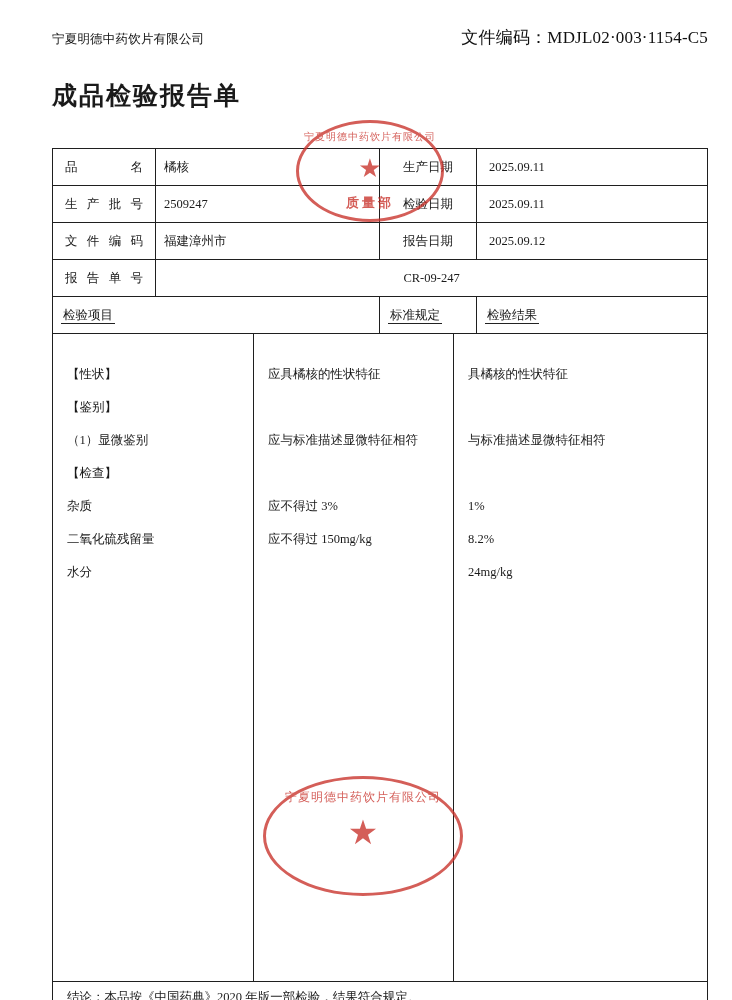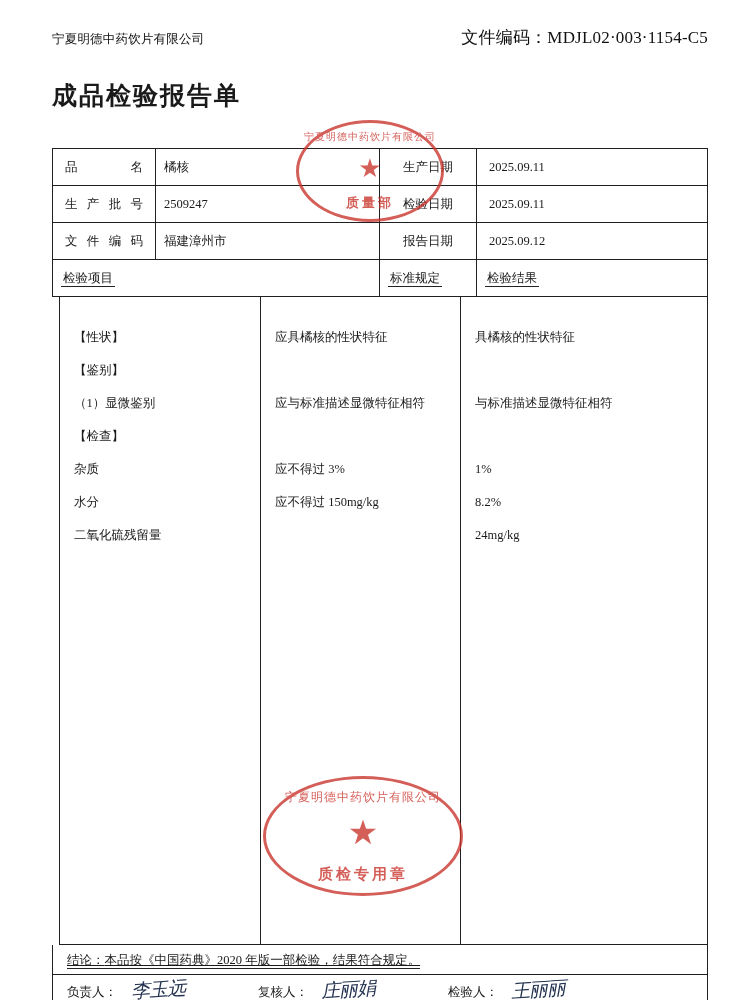--- a/index.html
+++ b/index.html
@@ -87,21 +87,20 @@
   }
 
   
   .items-wrap {
     position: relative;
     border-left: 1px solid #1f1f1f;
     border-right: 1px solid #1f1f1f;
     border-bottom: 1px solid #1f1f1f;
     height: 648px;
     box-sizing: border-box;
-    margin-left: 7px;
   }
   .vline {
     position: absolute;
     top: 0;
     bottom: 0;
     width: 1px;
     background: #1f1f1f;
   }
   .vline.a { left: 200px; }
   .vline.b { left: 400px; }
@@ -253,41 +252,45 @@
       <td class="val">2509247</td>
       <td class="lbl2">检验日期</td>
       <td class="val2">2025.09.11</td>
     </tr>
     <tr>
       <td class="lbl">文件编码</td>
       <td class="val">福建漳州市</td>
       <td class="lbl2">报告日期</td>
       <td class="val2">2025.09.12</td>
     </tr>
+    <tr>
+      <td class="lbl">报 告 单 号</td>
+      <td class="center" colspan="3">CR-09-247</td>
+    </tr>
     <tr class="colhead">
       <td colspan="2"><span>检验项目</span></td>
       <td colspan="1"><span>标准规定</span></td>
       <td colspan="1"><span>检验结果</span></td>
     </tr>
   </tbody>
     </table>
 
   <div class="items-wrap">
     <div class="vline a"></div>
     <div class="vline b"></div>
 
     <div class="items-col col1">
       <div class="pad-top"></div>
       <div class="item-line">【性状】</div>
       <div class="item-line">【鉴别】</div>
       <div class="item-line">（1）显微鉴别</div>
       <div class="item-line">【检查】</div>
       <div class="item-line">杂质</div>
+      <div class="item-line">二氧化硫残留量</div>
       <div class="item-line">水分</div>
-      <div class="item-line">二氧化硫残留量</div>
     </div>
 
     <div class="items-col col2">
       <div class="pad-top"></div>
       <div class="item-line">应具橘核的性状特征</div>
       <div class="item-line"></div>
       <div class="item-line">应与标准描述显微特征相符</div>
       <div class="item-line"></div>
       <div class="item-line">应不得过 3%</div>
       <div class="item-line">应不得过 150mg/kg</div>
@@ -320,16 +323,15 @@
 
   <div class="stamp stamp-top">
     <div class="arc">宁夏明德中药饮片有限公司</div>
     <div class="star">★</div>
     <div class="sub">质量部</div>
   </div>
 
   <div class="stamp stamp-bottom">
     <div class="arc">宁夏明德中药饮片有限公司</div>
     <div class="star">★</div>
-    <div class="sub">质检专用章</div>
   </div>
 
 </div>
 
 </body></html>

